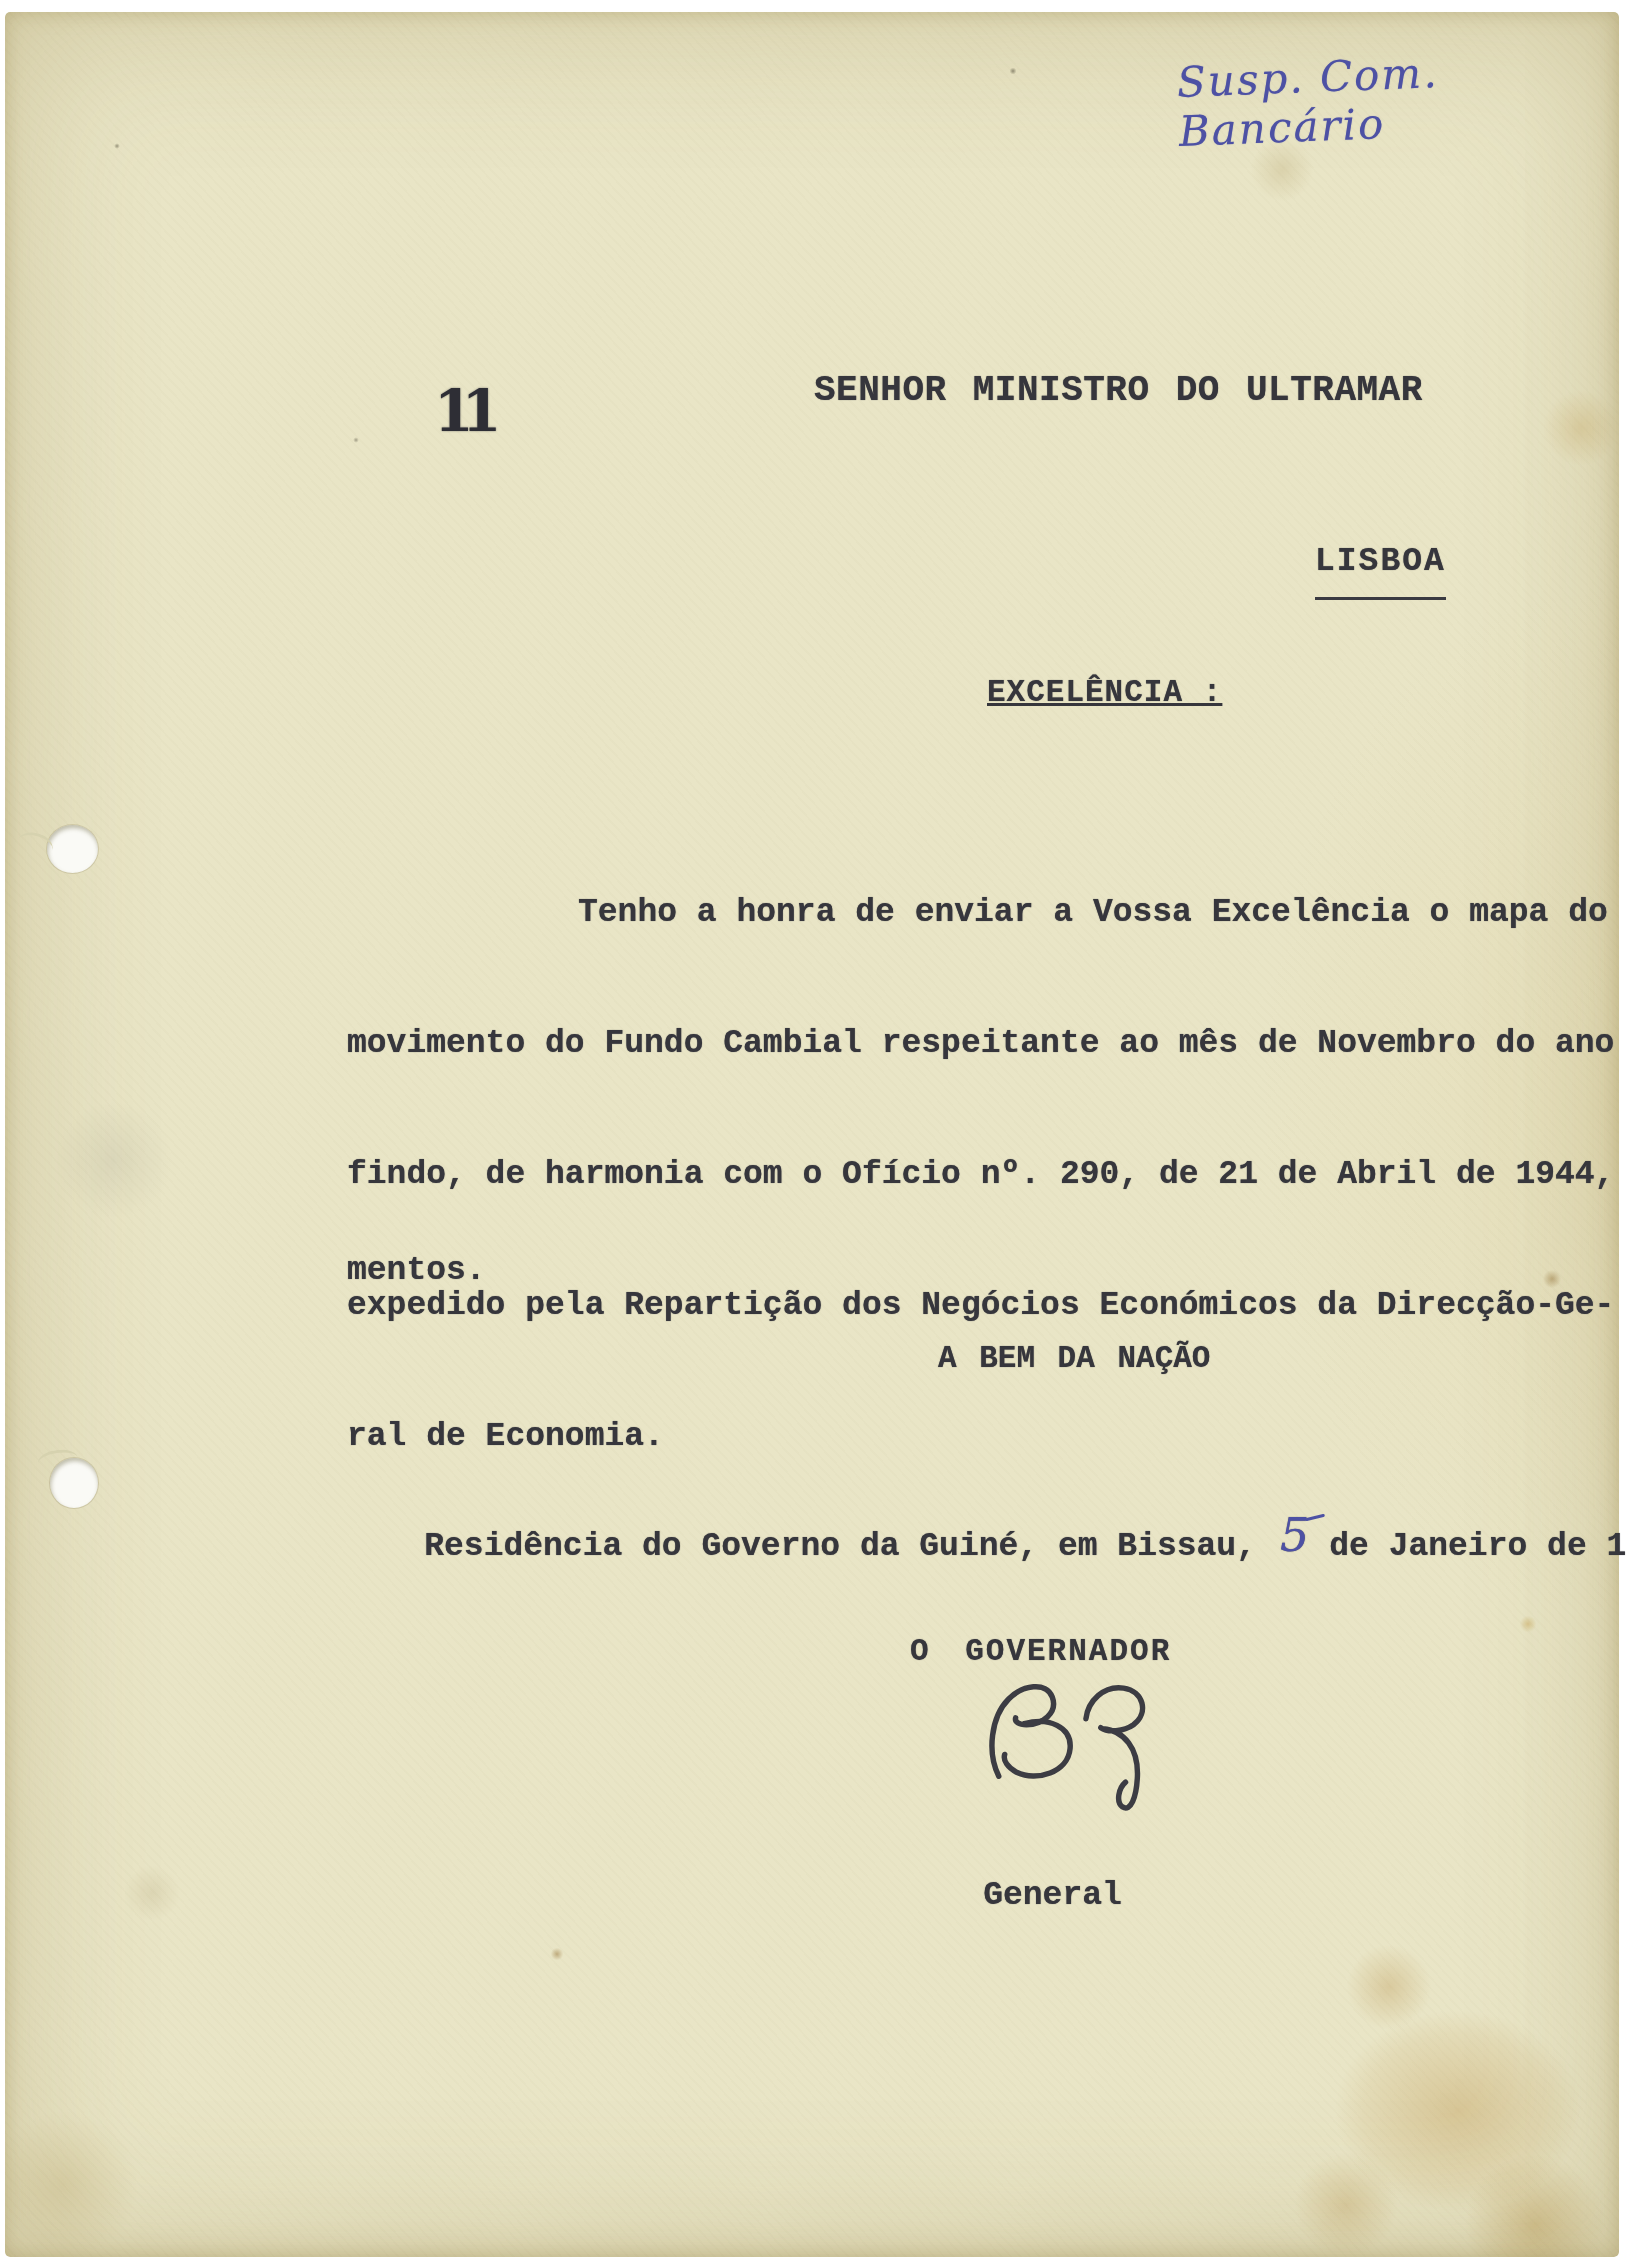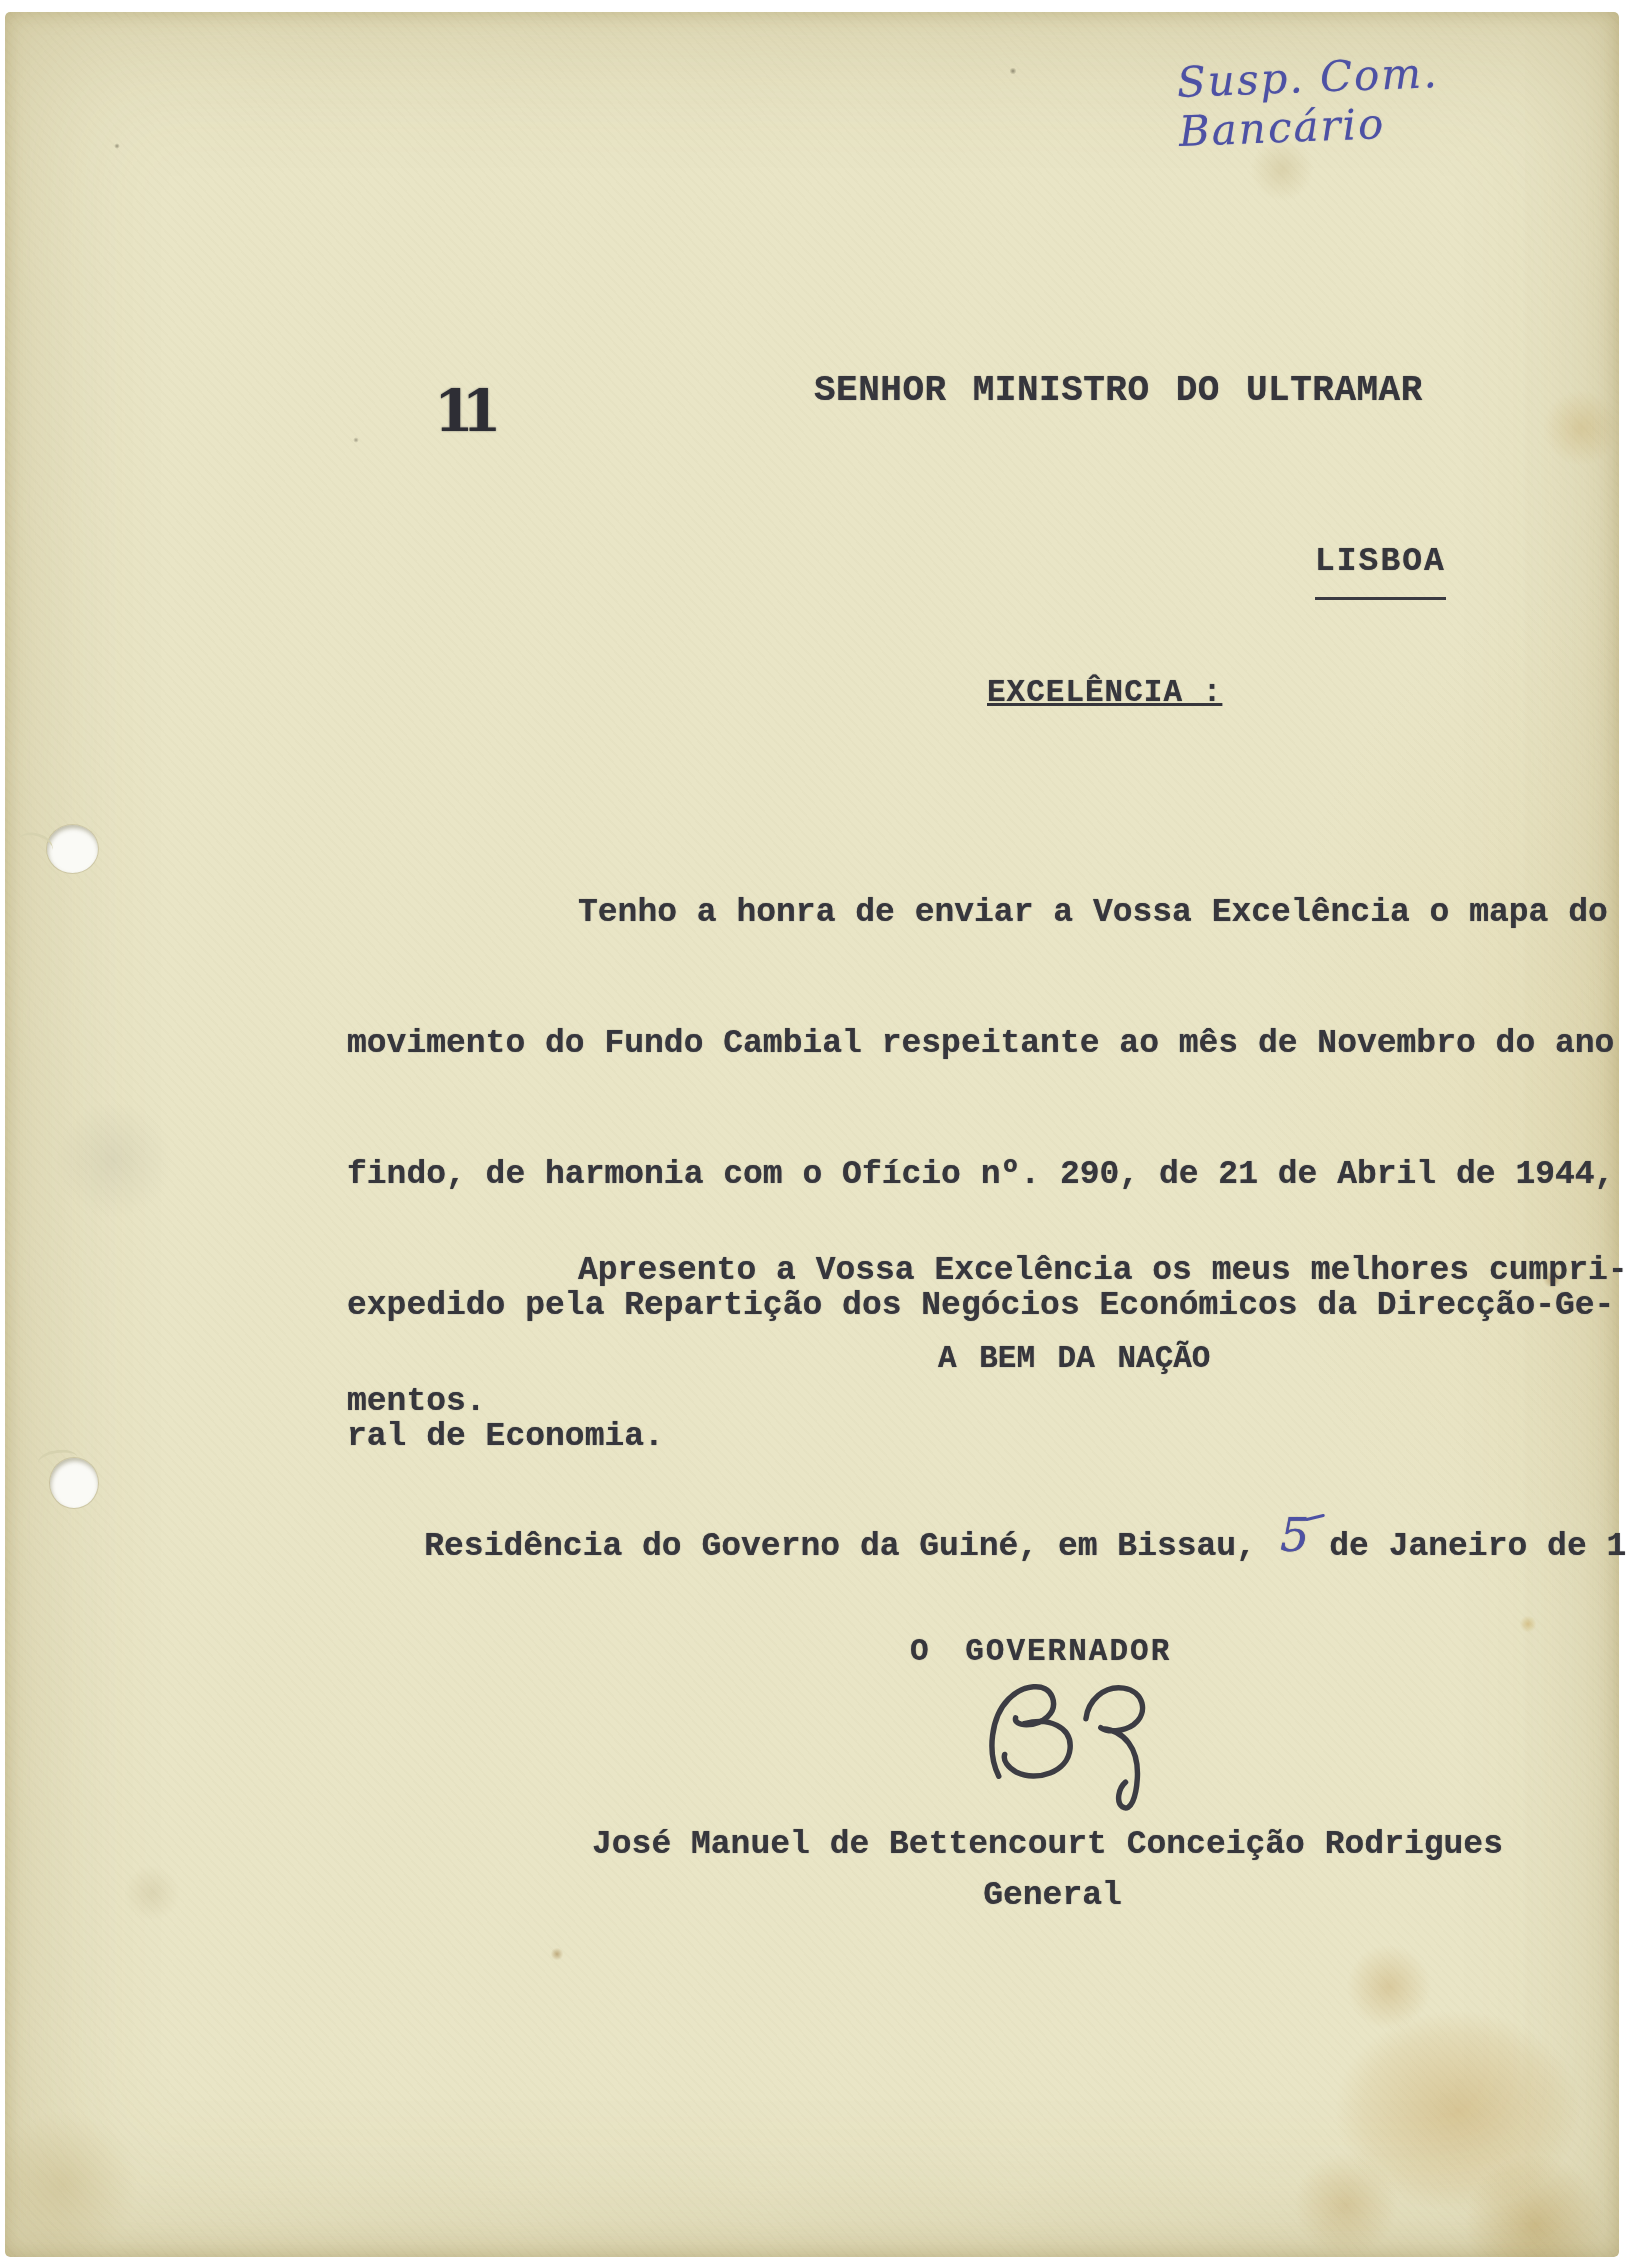--- a/index.html
+++ b/index.html
@@ -120,38 +120,36 @@
 
   <div class="tw para para1">
     <div class="line indent">Tenho a honra de enviar a Vossa Excelência o mapa do</div>
     <div class="line">movimento do Fundo Cambial respeitante ao mês de Novembro do ano</div>
     <div class="line">findo, de harmonia com o Ofício nº. 290, de 21 de Abril de 1944,</div>
     <div class="line">expedido pela Repartição dos Negócios Económicos da Direcção-Ge-</div>
     <div class="line">ral de Economia.</div>
   </div>
 
   <div class="tw para para2">
-    <div class="line indent">Apresento a Vossa Excelência os meus melhores cumpri-</div>
     <div class="line">mentos.</div>
   </div>
 
   <div class="tw motto">A BEM DA NAÇÃO</div>
 
   <div class="tw dateline">
     <span class="seg">Residência do Governo da Guiné, em Bissau,</span><span class="day">5</span><span class="seg">de Janeiro de 1974</span>
   </div>
 
   <div class="tw govtitle">O GOVERNADOR</div>
 
   <svg class="signature" viewBox="0 0 210 150" xmlns="http://www.w3.org/2000/svg">
     <path d="M 24,104 C 12,80 16,44 34,26 C 48,12 72,8 78,24 C 84,40 68,52 52,52 C 44,52 40,49 41,45 M 50,51 C 74,44 98,54 96,76 C 94,100 62,110 42,100 C 33,95 28,88 30,82" fill="none" stroke="#3c3c43" stroke-width="5.5" stroke-linecap="round"></path>
     <path d="M 112,46 C 114,28 130,12 150,15 C 170,18 176,40 160,52 C 150,59 134,60 127,55 M 129,56 C 151,58 165,76 164,104 C 163,126 157,140 149,135 C 142,130 145,116 152,110" fill="none" stroke="#3c3c43" stroke-width="5.5" stroke-linecap="round"></path>
   </svg>
 
-  <div class="tw name">José Manuel de Bettencourt Conceição Rodrigues</div>
 
   <div class="tw rank">General</div>
 
   <div class="hole hole1"></div>
   <div class="hole hole2"></div>
 
 </div>
 
 
 </body></html>

